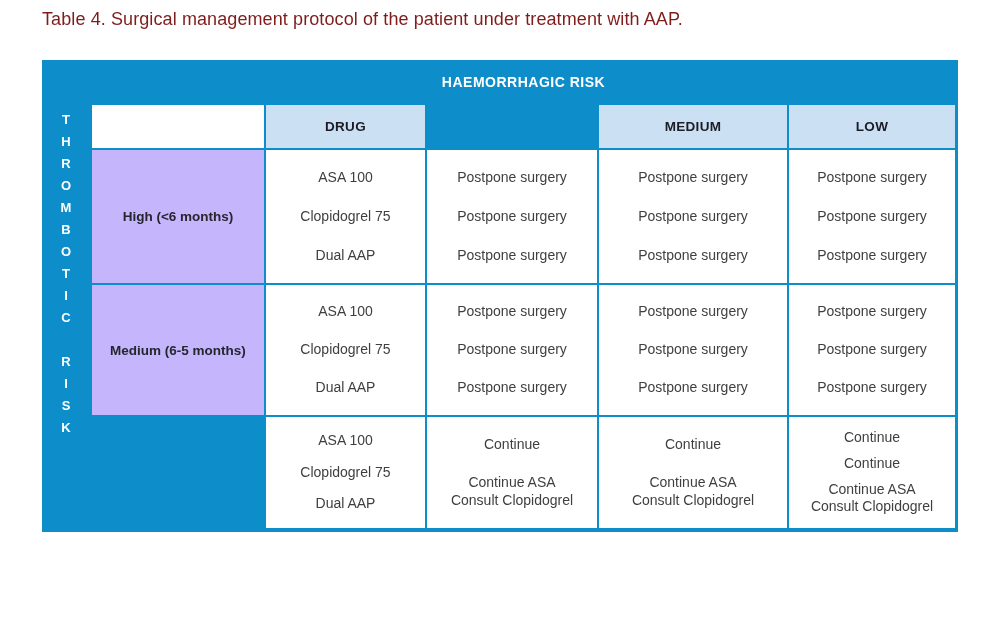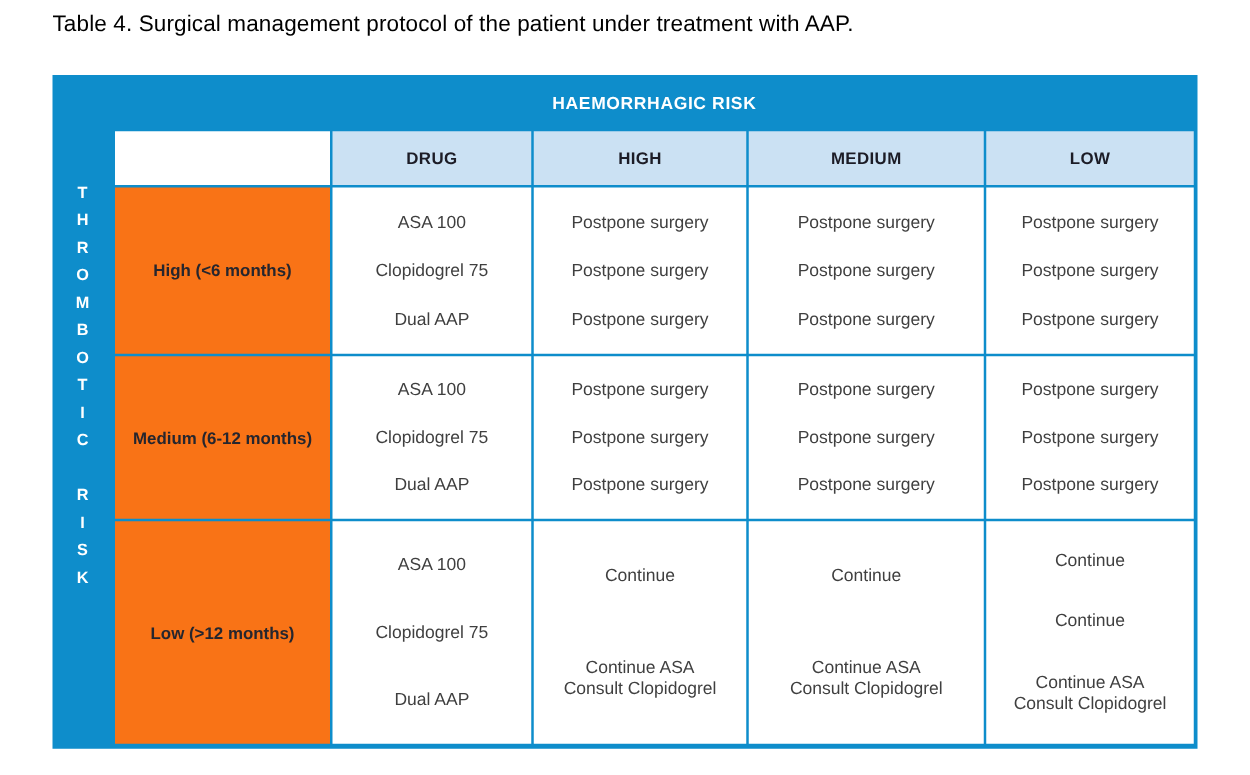--- a/index.html
+++ b/index.html
@@ -1,60 +1,59 @@
 <!DOCTYPE html>
 <html><head>
 <meta charset="utf-8">
 <style>
   html,body{margin:0;padding:0;background:#fff;}
   .page{position:relative;width:1000px;height:620px;background:#ffffff;
         font-family:"Liberation Sans", sans-serif;overflow:hidden;}
-  .caption{position:absolute;left:42px;top:9px;font-size:18px;color:#000000;
+  .caption{position:absolute;left:42px;top:9px;font-size:18px;color:#7f1d1d;
            letter-spacing:0.1px;}
-  .tbl{position:absolute;left:42px;top:60px;width:916px;height:539px;
+  .tbl{position:absolute;left:42px;top:60px;width:916px;height:472px;
        background:#0E8DCB;display:grid;box-sizing:border-box;
        grid-template-columns:48px 172px 159px 170px 188px 1fr;
        grid-template-rows:43px 43px 133px 130px 1fr;
        gap:2px;padding:0 3px 4px 0;}
   .band{grid-column:2/7;grid-row:1;display:flex;align-items:center;justify-content:center;
         color:#ffffff;font-weight:bold;font-size:14px;letter-spacing:0.5px;}
   .vbar{grid-column:1;grid-row:1/6;display:flex;align-items:center;justify-content:center;
         padding-bottom:34px;box-sizing:border-box;}
   .vtext{writing-mode:vertical-rl;text-orientation:upright;color:#ffffff;
          font-weight:bold;font-size:13px;letter-spacing:7px;}
   .corner{grid-column:2;grid-row:2;background:#ffffff;}
   .ch{background:#CBE1F3;color:#1C1C26;font-weight:bold;font-size:13.5px;
       display:flex;align-items:center;justify-content:center;letter-spacing:0.3px;}
   .c3{grid-column:3}.c4{grid-column:4}.c5{grid-column:5}.c6{grid-column:6}
   .r2{grid-row:2}.r3{grid-row:3}.r4{grid-row:4}.r5{grid-row:5}
   .cell{background:#ffffff;display:flex;flex-direction:column;justify-content:space-around;
         align-items:center;text-align:center;color:#3F3F3F;font-size:14px;line-height:1.25;
         padding:8px 8px;box-sizing:border-box;overflow:hidden;}
-  .label{grid-column:2;background:#f97316;display:flex;align-items:center;justify-content:center;
+  .label{grid-column:2;background:#c4b5fd;display:flex;align-items:center;justify-content:center;
          font-weight:bold;color:#26262E;font-size:13.5px;white-space:nowrap;text-align:right;}
   .line{white-space:pre-line;}
 </style>
 </head>
 <body>
 
 <div class="page">
 
   <div class="caption">Table 4. Surgical management protocol of the patient under treatment with AAP.</div>
 
   <div class="tbl">
 
     <div class="band">HAEMORRHAGIC RISK</div>
 
     <div class="vbar">
       <span class="vtext">THROMBOTIC RISK</span>
     </div>
 
     <div class="corner"></div>
     <div class="ch c3 r2">DRUG</div>
-    <div class="ch c4 r2">HIGH</div>
     <div class="ch c6 r2">LOW</div>
     <div class="ch c5 r2">MEDIUM</div>
 
     <div class="label r3">High (&lt;6 months)</div>
     <div class="cell c3 r3">
       <div class="line">ASA 100</div>
       <div class="line">Clopidogrel 75</div>
       <div class="line">Dual AAP</div>
     </div>
     <div class="cell c4 r3">
@@ -66,21 +65,21 @@
       <div class="line">Postpone surgery</div>
       <div class="line">Postpone surgery</div>
       <div class="line">Postpone surgery</div>
     </div>
     <div class="cell c6 r3">
       <div class="line">Postpone surgery</div>
       <div class="line">Postpone surgery</div>
       <div class="line">Postpone surgery</div>
     </div>
 
-    <div class="label r4">Medium (6-12 months)</div>
+    <div class="label r4">Medium (6-5 months)</div>
     <div class="cell c3 r4">
       <div class="line">ASA 100</div>
       <div class="line">Clopidogrel 75</div>
       <div class="line">Dual AAP</div>
     </div>
     <div class="cell c4 r4">
       <div class="line">Postpone surgery</div>
       <div class="line">Postpone surgery</div>
       <div class="line">Postpone surgery</div>
     </div>
@@ -88,21 +87,20 @@
       <div class="line">Postpone surgery</div>
       <div class="line">Postpone surgery</div>
       <div class="line">Postpone surgery</div>
     </div>
     <div class="cell c6 r4">
       <div class="line">Postpone surgery</div>
       <div class="line">Postpone surgery</div>
       <div class="line">Postpone surgery</div>
     </div>
 
-    <div class="label r5">Low (&gt;12 months)</div>
     <div class="cell c3 r5">
       <div class="line">ASA 100</div>
       <div class="line">Clopidogrel 75</div>
       <div class="line">Dual AAP</div>
     </div>
     <div class="cell c4 r5">
       <div class="line">Continue</div>
       <div class="line">Continue ASA
 Consult Clopidogrel</div>
     </div>

